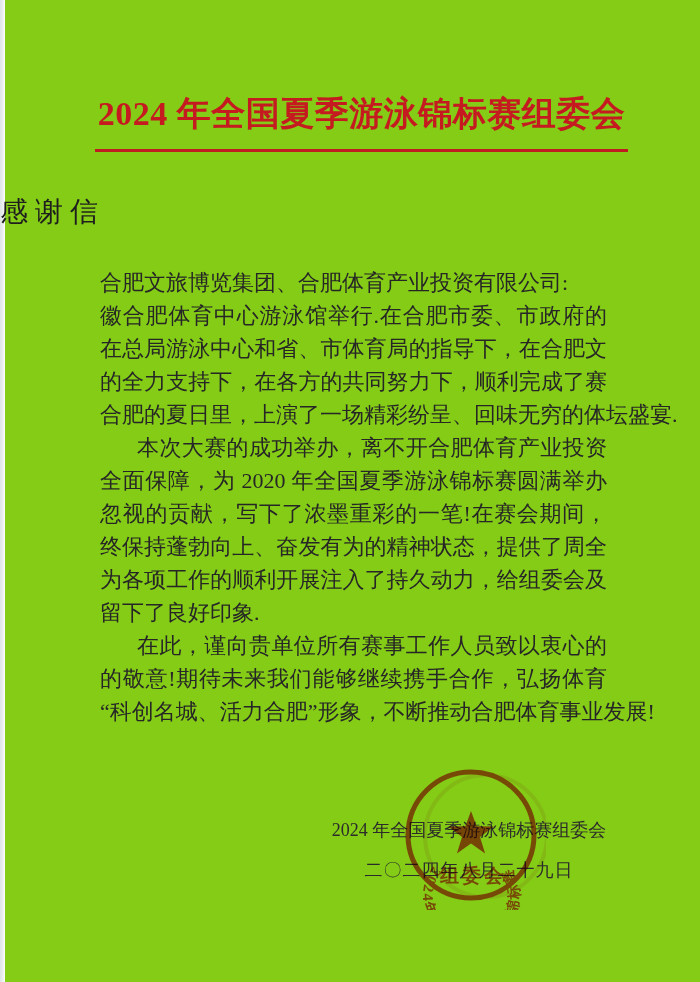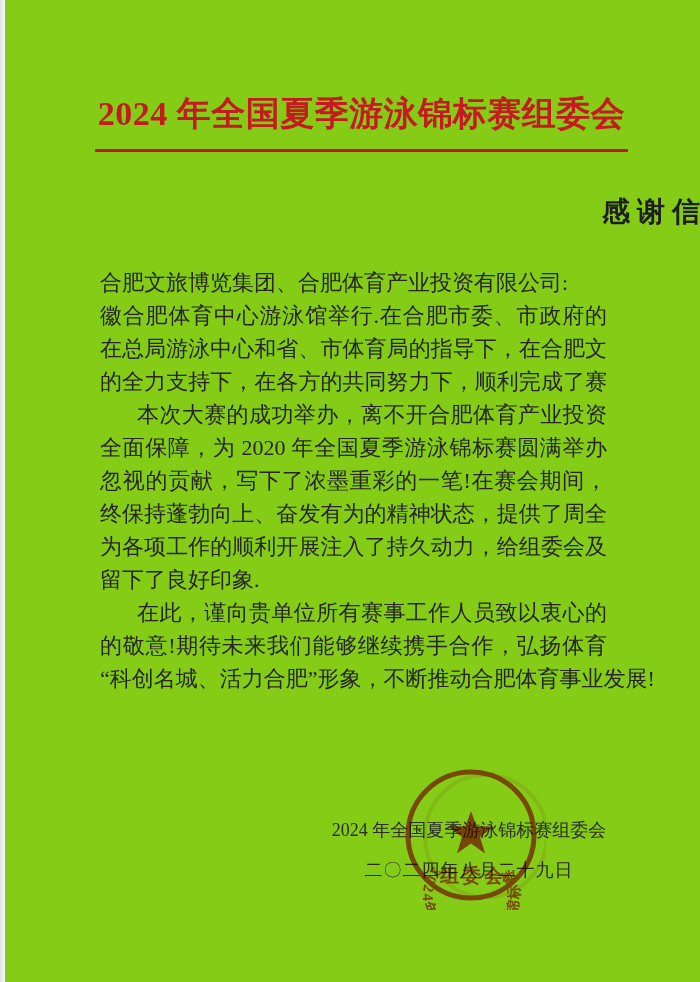--- a/index.html
+++ b/index.html
@@ -6,22 +6,22 @@
   .page{position:relative;width:700px;height:982px;background:#84cc16;overflow:hidden;
         font-family:"Liberation Serif","DejaVu Serif",serif;color:#2b2b2b;}
   .scan-edge{position:absolute;left:0;top:0;width:5px;height:982px;
              background:linear-gradient(90deg,#dfe3e7 0,#edeff1 60%,#fdfdfe 100%);}
   
   .letterhead{position:absolute;left:95px;top:92px;width:533px;text-align:center;}
   .lh-title{font-size:34px;font-weight:bold;line-height:1.3;letter-spacing:0.5px;
             color:#c41a20;white-space:nowrap;}
   .lh-rule{margin-top:13px;height:3px;background:#c01b21;}
   
-  .letter-title{position:absolute;top:197px;left:0;width:700px;text-align:right;
-                font-size:28px;font-weight:bold;line-height:30px;color:#1e1e1e;margin:0;}
+  .letter-title{position:absolute;top:197px;left:0;width:700px;text-align:left;
+                font-size:28px;font-weight:normal;line-height:30px;color:#1e1e1e;margin:0;}
   
   .letter-body{position:absolute;top:266px;left:100px;width:507px;font-size:22px;color:#262626;}
   .bline{height:33px;line-height:33px;white-space:nowrap;}
   .bline.just{text-align:justify;text-align-last:justify;white-space:normal;overflow:hidden;}
   .bline.ind{padding-left:37px;}
   
   .signature{position:absolute;top:818px;left:330px;width:278px;text-align:center;font-size:18px;}
   .sig-org{line-height:24px;white-space:nowrap;}
   .sig-date{margin-top:16px;line-height:24px;letter-spacing:1px;white-space:nowrap;}
   
@@ -41,20 +41,21 @@
   </header>
 
   <h1 class="letter-title">感 谢 信</h1>
 
   <div class="letter-body">
     <div class="bline">合肥文旅博览集团、合肥体育产业投资有限公司:</div>
     <div id="bodyLines">
         <div class="bline just">徽合肥体育中心游泳馆举行.在合肥市委、市政府的坚强领导下，</div>
         <div class="bline just">在总局游泳中心和省、市体育局的指导下，在合肥文旅博览集团</div>
         <div class="bline just">的全力支持下，在各方的共同努力下，顺利完成了赛事各项任务.</div>
+        <div class="bline">合肥的夏日里，上演了一场精彩纷呈、回味无穷的体坛盛宴.</div>
         <div class="bline just ind">本次大赛的成功举办，离不开合肥体育产业投资有限公司的</div>
         <div class="bline just">全面保障，为 2020 年全国夏季游泳锦标赛圆满举办作出了不可</div>
         <div class="bline just">忽视的贡献，写下了浓墨重彩的一笔!在赛会期间，保障团队始</div>
         <div class="bline just">终保持蓬勃向上、奋发有为的精神状态，提供了周全的服务保障，</div>
         <div class="bline just">为各项工作的顺利开展注入了持久动力，给组委会及运动代表队</div>
         <div class="bline">留下了良好印象.</div>
         <div class="bline just ind">在此，谨向贵单位所有赛事工作人员致以衷心的感谢与诚挚</div>
         <div class="bline just">的敬意!期待未来我们能够继续携手合作，弘扬体育精神，展现</div>
         <div class="bline">“科创名城、活力合肥”形象，不断推动合肥体育事业发展!</div>
       </div>

